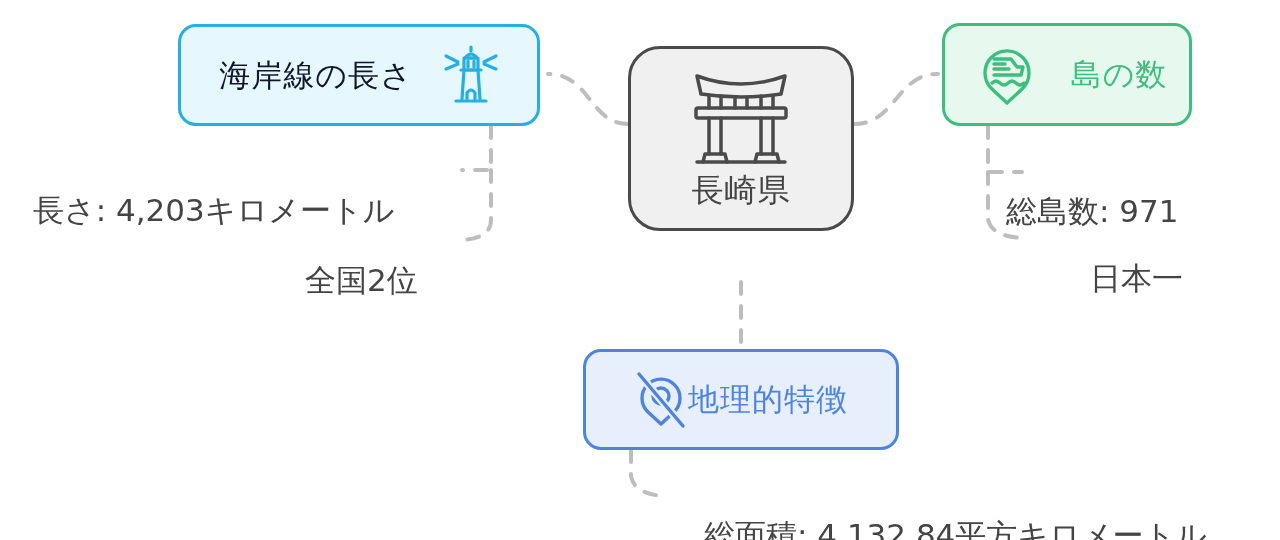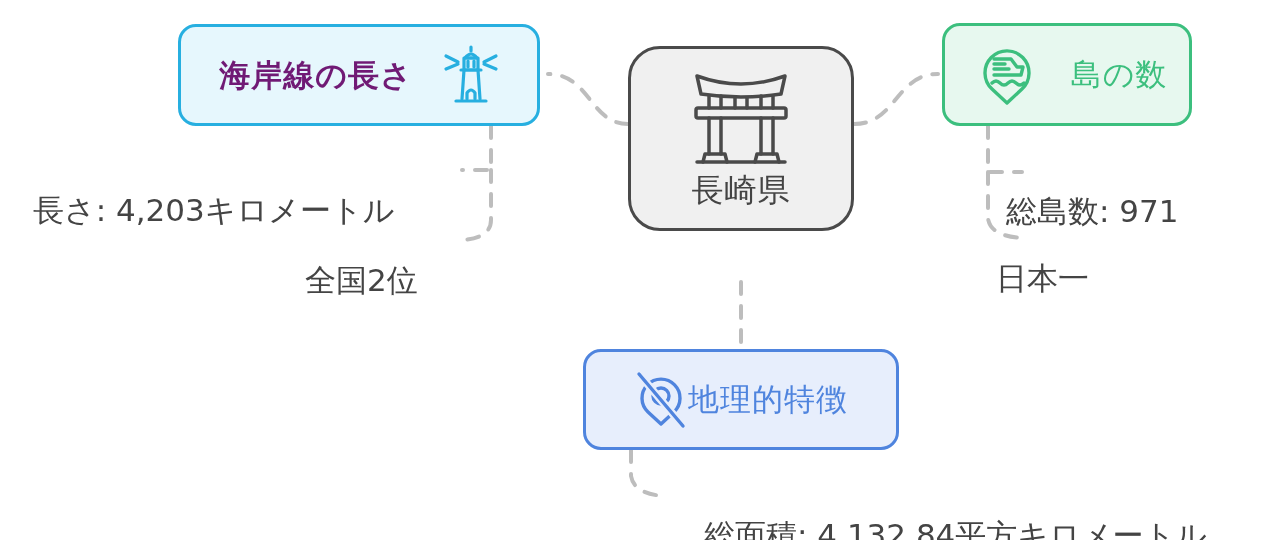--- a/index.html
+++ b/index.html
@@ -40,21 +40,21 @@
       justify-content: center;
     }
 
     
     #node-coastline {
       left: 178px; top: 24px; width: 362px; height: 102px;
       background: #e6f7fd;
       border: 3px solid #27afe0;
       gap: 30px;
     }
-    #node-coastline .node-label { color: #701a75; font-weight: bold; }
+    #node-coastline .node-label { color: #0f172a; }
 
     
     #node-islands {
       left: 942px; top: 23px; width: 250px; height: 103px;
       background: #e7f8ef;
       border: 3px solid #3cbf7e;
       gap: 36px;
       padding-left: 12px;
     }
     #node-islands .node-label { color: #3cbf7e; }
@@ -155,21 +155,21 @@
       <path d="M15 16 L32 16 L38 24 L44 24 L42 32 L15 32"></path>
       <path d="M15 21 L26 21"></path>
       <path d="M15 26 L30 26"></path>
       <path d="M13 40 Q17 36 21 40 Q25 44 29 40 Q33 36 37 40 Q41 44 45 40"></path>
     </svg>
   </span>
   <span class="node-label">島の数</span>
 </div>
 
 <div class="leaf" style="left:1006px; top:155px;text-align:center;">総島数: 971</div>
-<div class="leaf" style="left:996px; top:222px;">日本一</div>
+<div class="leaf" style="left:1090px; top:222px;">日本一</div>
 
 <div class="node" id="node-geo">
   <span class="node-icon">
     <svg width="54" height="60" viewBox="0 0 54 60" fill="none" stroke="#4f84de" stroke-width="3.4" stroke-linecap="round" stroke-linejoin="round">
       <path d="M27 54 L14 42 A19 19 0 1 1 40 42 Z"></path>
       <circle cx="27" cy="26" r="8"></circle>
       <path d="M5 4 L49 56" stroke="#e7eefc" stroke-width="8"></path>
       <path d="M5 4 L49 56"></path>
     </svg>
   </span>

